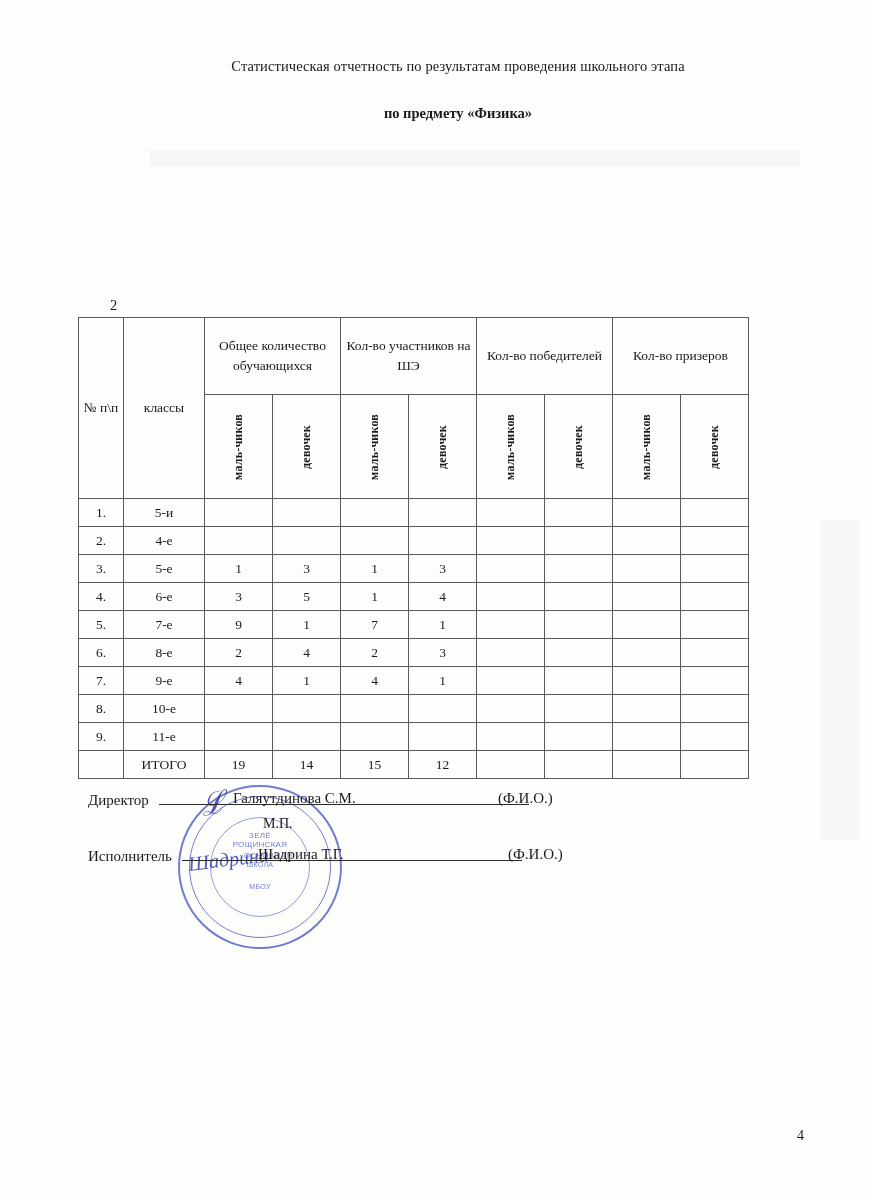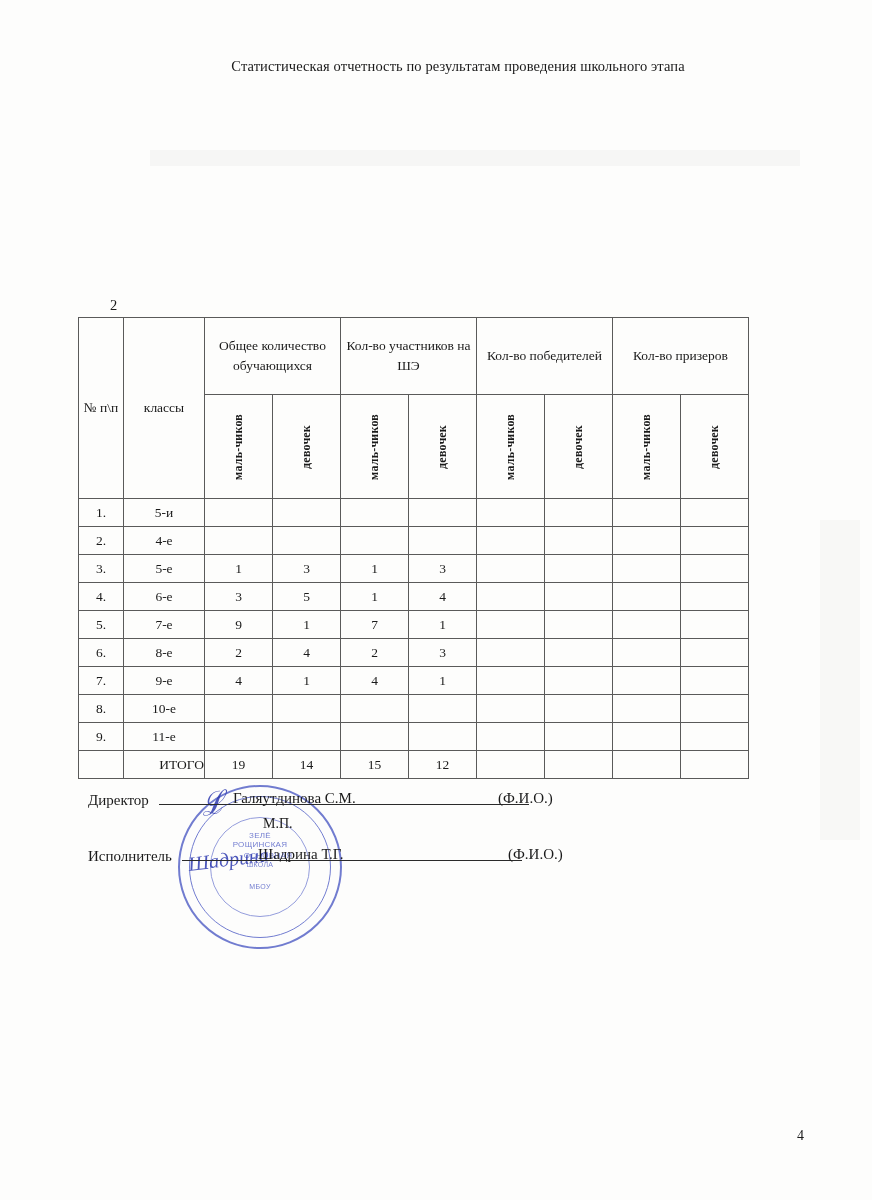--- a/index.html
+++ b/index.html
@@ -236,20 +236,21 @@
 </head>
 <body>
 
 <div class="page">
 
   <div class="scan-smudge" style="left:150px;top:150px;width:650px;height:16px;"></div>
   <div class="scan-smudge" style="left:820px;top:520px;width:40px;height:320px;opacity:.4;"></div>
 
   <div class="title-block">
     <div class="title-line1">Статистическая отчетность по результатам проведения школьного этапа</div>
+    <div class="title-line3">по предмету «Физика»</div>
   </div>
 
 
   <div class="item2">2</div>
 
   <table class="report">
     <thead>
       <tr>
         <th class="col-np np-cell" rowspan="2">№ п\п</th>
         <th class="col-class classes-cell" rowspan="2">классы</th>
@@ -389,21 +390,21 @@
           <td></td>
           <td></td>
           <td></td>
           <td></td>
           <td></td>
           <td></td>
           <td></td>
         </tr>
         <tr>
           <td class="idx"></td>
-          <td class="itogo" style="text-align: right;">ИТОГО</td>
+          <td class="itogo" style="text-align: center;">ИТОГО</td>
           <td class="itogo">19</td>
           <td class="itogo">14</td>
           <td class="itogo">15</td>
           <td class="itogo">12</td>
           <td class="itogo"></td>
           <td class="itogo"></td>
           <td class="itogo"></td>
           <td class="itogo"></td>
         </tr>
       </tbody>

